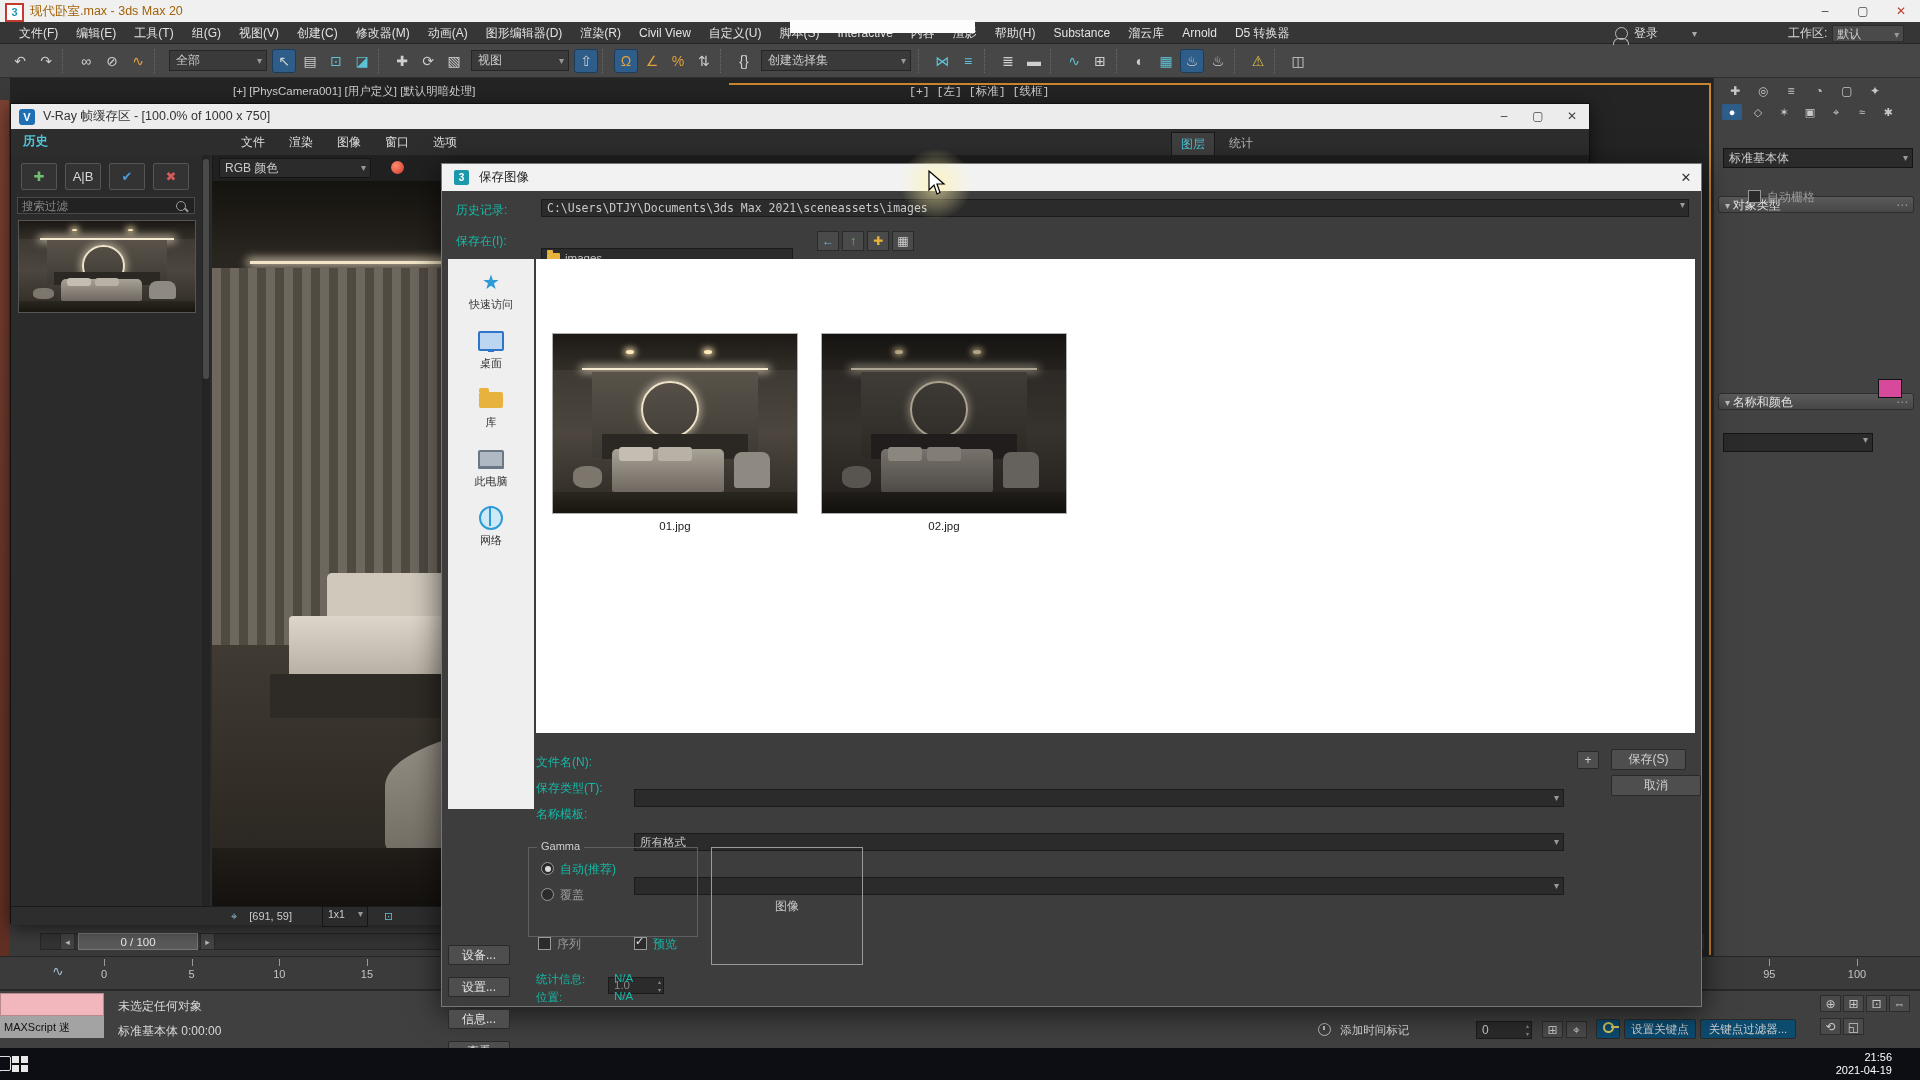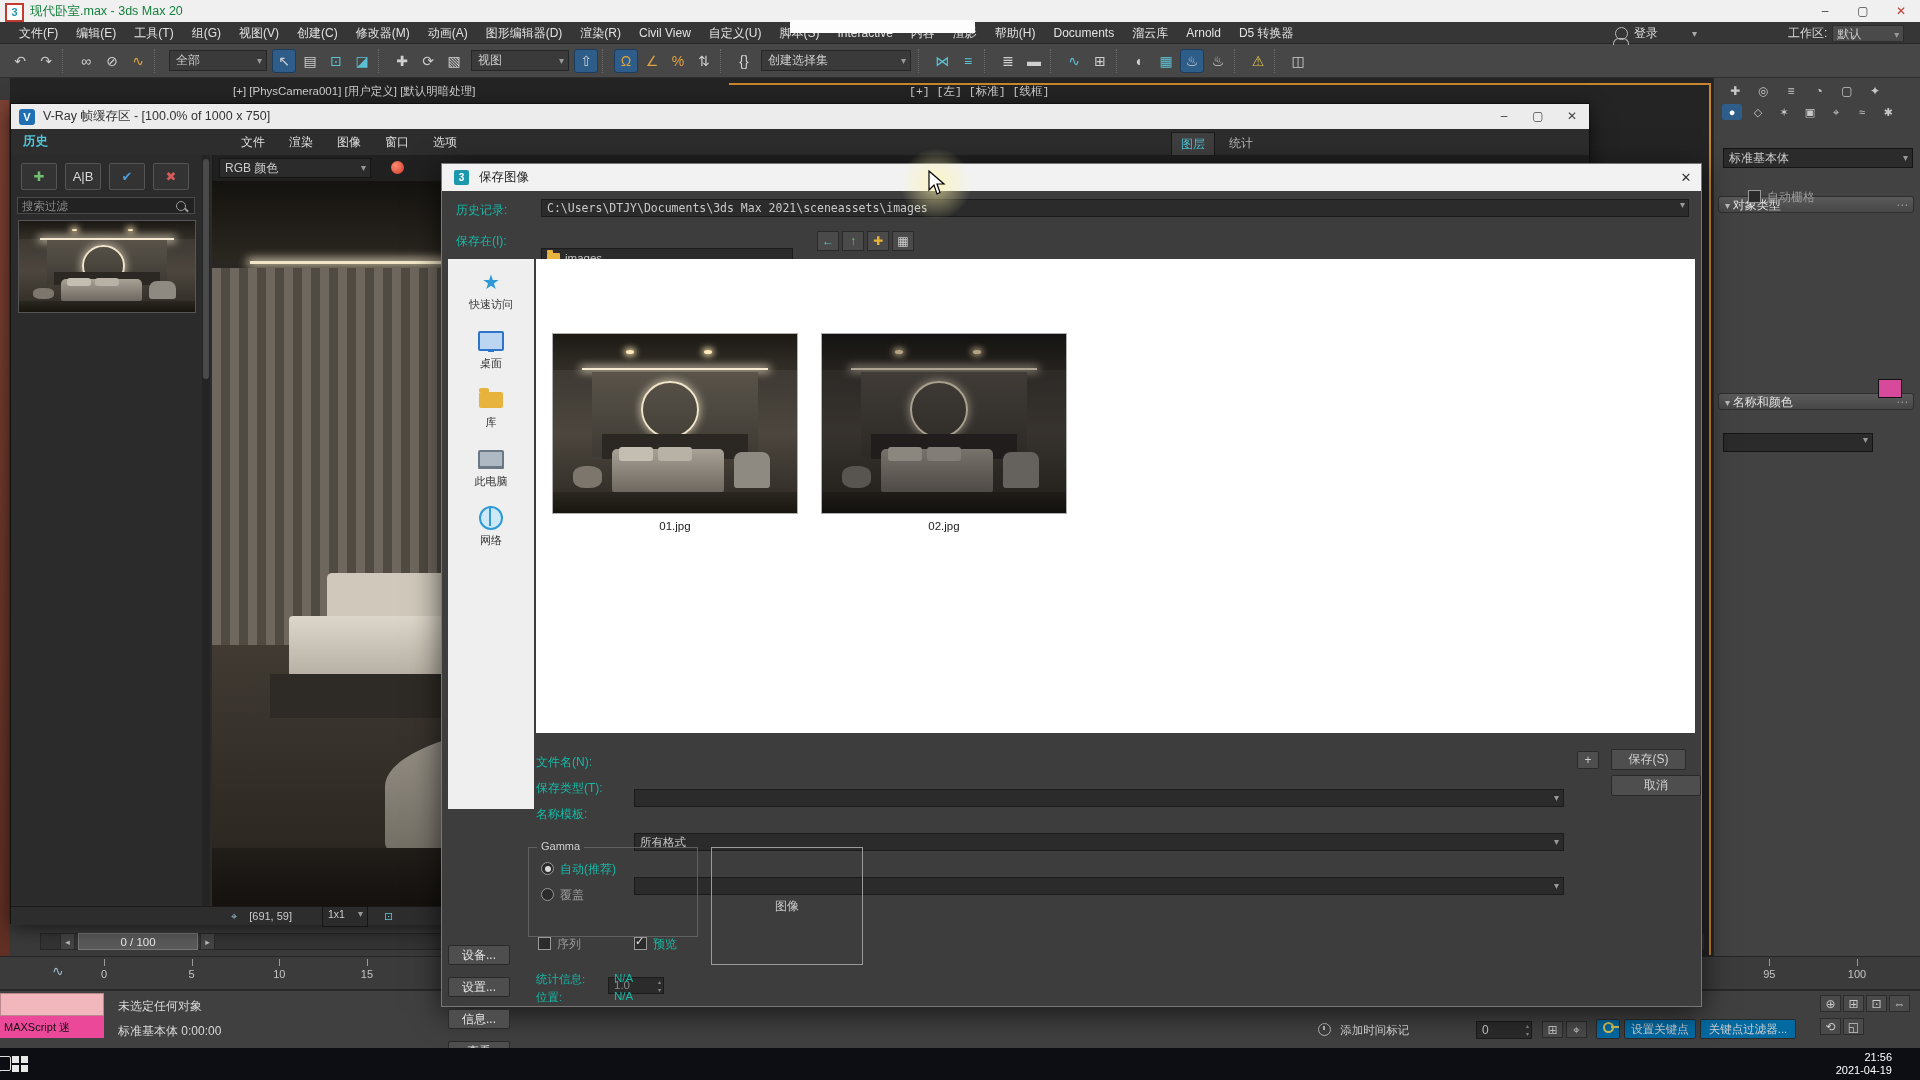--- a/index.html
+++ b/index.html
@@ -4,21 +4,21 @@
 <style>
   html,body{margin:0;padding:0;}
   body{width:1920px;height:1080px;position:relative;overflow:hidden;background:#3a3a3a;
        font-family:"Liberation Sans","DejaVu Sans",sans-serif;font-size:12px;color:#d8d8d8;
        -webkit-font-smoothing:antialiased;}
   .abs{position:absolute;}
   
   #titlebar{left:0;top:0;width:1920px;height:22px;background:#f0f0f0;border-bottom:1px solid #c8c8c8;z-index:5;}
   #app-icon{left:5px;top:3px;width:15px;height:15px;border:2px solid #c23b2e;background:#fff;
             color:#1b98ac;font-weight:bold;font-size:11px;line-height:15px;text-align:center;}
-  #win-title{left:30px;top:3px;color:#15803d;font-size:12.5px;white-space:nowrap;}
+  #win-title{left:30px;top:3px;color:#a16207;font-size:12.5px;white-space:nowrap;}
   .winbtn{top:0;width:38px;height:22px;text-align:center;line-height:22px;color:#444;font-size:12px;}
   .winbtn.close{color:#c0392b;font-weight:bold;}
   
   #menubar{left:0;top:22px;width:1920px;height:22px;background:#363636;border-bottom:1px solid #262626;z-index:5;
            display:flex;align-items:center;padding-left:10px;box-sizing:border-box;}
   .menu-item{padding:0 9px;color:#e2e2e2;font-size:12px;line-height:22px;white-space:nowrap;}
   #menu-artifact{left:790px;top:20px;width:185px;height:13px;background:#fdfdfd;z-index:6;}
   #login-cluster{left:1615px;top:22px;height:22px;display:flex;align-items:center;gap:6px;z-index:7;color:#ddd;}
   #login-caret{color:#aaa;font-size:10px;margin-left:28px;}
   #workspace-cluster{left:1788px;top:22px;height:22px;display:flex;align-items:center;gap:5px;z-index:7;}
@@ -177,24 +177,24 @@
                  color:#eee;text-align:center;line-height:16px;font-size:11.5px;z-index:3;box-sizing:border-box;}
   .tslide-arrow{top:933px;width:15px;height:17px;background:#444;border:1px solid #2a2a2a;color:#bbb;text-align:center;
                 line-height:16px;font-size:9px;z-index:3;box-sizing:border-box;}
   #ruler{left:0;top:956px;width:1920px;height:32px;background:#3b3b3b;border-top:1px solid #262626;
          border-bottom:1px solid #262626;z-index:3;}
   .tick{position:absolute;top:2px;width:1px;height:7px;background:#9a9a9a;}
   .tick-label{position:absolute;top:11px;transform:translateX(-50%);color:#c4c4c4;font-size:11px;}
   #trackmode-ico{left:52px;top:963px;color:#9fb8c8;font-size:14px;z-index:4;}
   #statusbar{left:0;top:990px;width:1920px;height:58px;background:#404040;border-top:1px solid #2a2a2a;z-index:3;}
   #mxs-pink{left:0;top:2px;width:104px;height:23px;background:#f2b6bd;border:1px solid #b8888e;box-sizing:border-box;}
-  #mxs-white{left:0;top:25px;width:104px;height:22px;background:#ec4899;color:#111;font-size:11px;
+  #mxs-white{left:0;top:25px;width:104px;height:22px;background:#a3a3a3;color:#111;font-size:11px;
              line-height:22px;padding-left:4px;box-sizing:border-box;white-space:nowrap;overflow:hidden;}
   .sb-text{color:#d8d8d8;font-size:12px;white-space:nowrap;}
-  .sb-btn{background:#0369a1;border:1px solid #292929;color:#d0d0d0;text-align:center;font-size:11.5px;
+  .sb-btn{background:#0c4a6e;border:1px solid #292929;color:#d0d0d0;text-align:center;font-size:11.5px;
           box-sizing:border-box;border-radius:2px;}
   .clock-ico{width:11px;height:11px;border:1.5px solid #bbb;border-radius:50%;position:relative;display:inline-block;vertical-align:-2px;}
   .clock-ico::after{content:"";position:absolute;left:4px;top:2px;width:1.5px;height:4px;background:#bbb;}
   .key-ico{width:7px;height:7px;border:2px solid #d8c55a;border-radius:50%;position:relative;display:inline-block;}
   .key-ico::after{content:"";position:absolute;left:6px;top:2px;width:8px;height:2px;background:#d8c55a;}
   .nav-ico{width:21px;height:17px;text-align:center;line-height:17px;color:#c8c8c8;font-size:12px;
            background:#4a4a4a;border:1px solid #2c2c2c;box-sizing:border-box;}
   
   #taskbar{left:0;top:1048px;width:1920px;height:32px;background:#0d0d14;z-index:30;}
   #start-ico{left:12px;top:8px;width:16px;height:16px;display:grid;grid-template-columns:7px 7px;
@@ -231,21 +231,21 @@
     <div class="menu-item">动画(A)</div>
     <div class="menu-item">图形编辑器(D)</div>
     <div class="menu-item">渲染(R)</div>
     <div class="menu-item">Civil View</div>
     <div class="menu-item">自定义(U)</div>
     <div class="menu-item">脚本(S)</div>
     <div class="menu-item">Interactive</div>
     <div class="menu-item">内容</div>
     <div class="menu-item">渲影</div>
     <div class="menu-item">帮助(H)</div>
-    <div class="menu-item">Documents</div>
+    <div class="menu-item">Substance</div>
     <div class="menu-item">溜云库</div>
     <div class="menu-item">Arnold</div>
     <div class="menu-item">D5 转换器</div>
   </div>
 <div class="abs" id="menu-artifact"></div>
 <div class="abs" id="login-cluster">
   <span class="person-ico"></span>
   <span>登录</span>
   <span id="login-caret">▾</span>
 </div>

